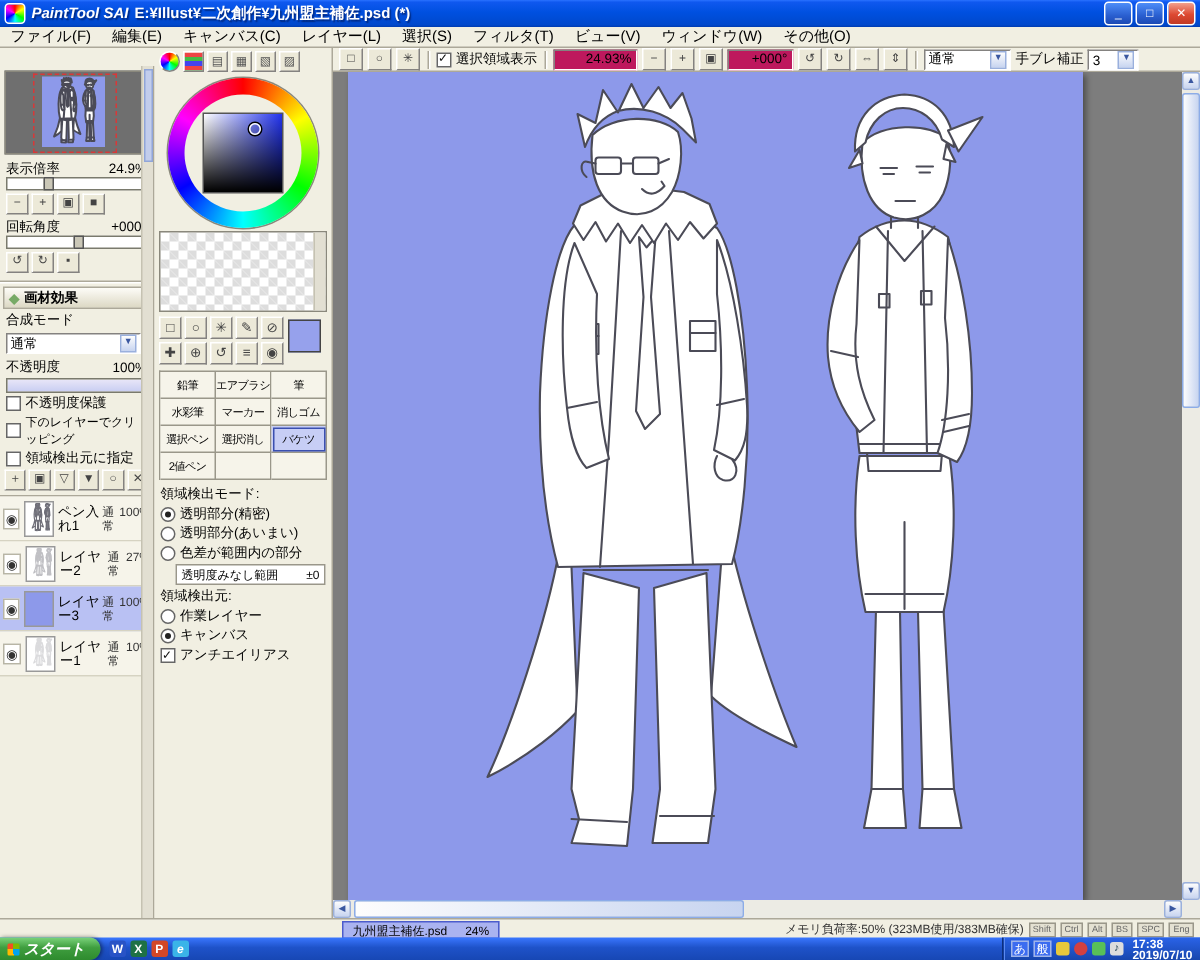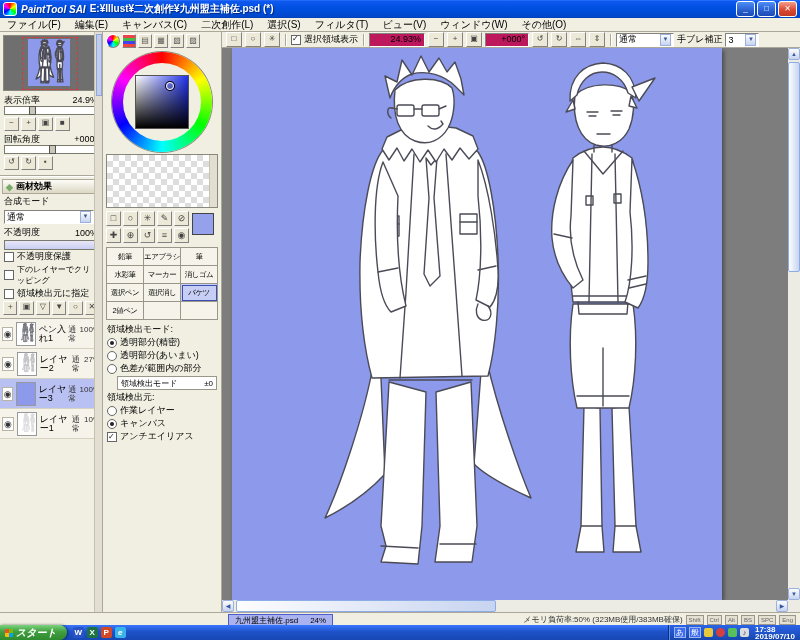--- a/index.html
+++ b/index.html
@@ -16,21 +16,21 @@
   .winbtns{display:flex;gap:2px;}
   .wb{width:17px;height:14px;border-radius:3px;border:1px solid #fff;display:flex;align-items:center;justify-content:center;
       color:#fff;font-size:8px;line-height:8px;background:linear-gradient(#4d8df8,#2a5fd0 60%,#1c4ab4);}
   .wb.close{background:linear-gradient(#f2a08c,#dd4932 55%,#c13a24);}
 
   
   .menubar{left:0;top:18px;width:800px;height:14px;display:flex;align-items:center;background:#f1efe2;border-bottom:1px solid #aca899;box-sizing:border-box;}
   .mitem{padding:0 7px;font-size:10px;line-height:13px;cursor:default;}
 
   
-  .leftcol{left:0;top:32px;width:103px;height:580px;background:#f1efe2;border-right:1px solid #aca899;box-sizing:border-box;}
+  .leftcol{left:0;top:44px;width:103px;height:580px;background:#f1efe2;border-right:1px solid #aca899;box-sizing:border-box;}
   .midcol{left:103px;top:32px;width:119px;height:580px;background:#f1efe2;border-right:1px solid #aca899;box-sizing:border-box;}
   .lscroll{position:absolute;right:0;top:0;width:7px;height:100%;background:#e2dfd2;border-left:1px solid #c5c2b2;}
   .lscroll i{position:absolute;left:1px;top:2px;width:4px;height:60px;background:#c2cdec;border:1px solid #90a5d8;}
 
   .navbox{margin:3px;height:54px;background:#6f6f6f;border:1px solid #8a887c;position:relative;}
   .navcanvas{position:absolute;left:24px;top:3px;width:42px;height:47px;background:#8d99ea;}
   .navview{position:absolute;left:18px;top:1px;width:54px;height:51px;border:1px dashed #d83838;}
   .plabelrow{display:flex;justify-content:space-between;padding:0 4px;font-size:9px;line-height:12px;}
   .sl{height:7px;background:#fff;border:1px solid #7a7a6d;position:relative;margin:0 4px;}
   .sl i{position:absolute;top:-1px;width:5px;height:7px;background:#cac7b7;border:1px solid #555;}
@@ -193,21 +193,21 @@
       <div class="wb">_</div>
       <div class="wb">□</div>
       <div class="wb close">✕</div>
     </div>
   </div>
 
   <div class="abs menubar">
     <span class="mitem">ファイル(F)</span>
     <span class="mitem">編集(E)</span>
     <span class="mitem">キャンバス(C)</span>
-    <span class="mitem">二次創作(L)</span>
+    <span class="mitem">レイヤー(L)</span>
     <span class="mitem">選択(S)</span>
     <span class="mitem">フィルタ(T)</span>
     <span class="mitem">ビュー(V)</span>
     <span class="mitem">ウィンドウ(W)</span>
     <span class="mitem">その他(O)</span>
   </div>
 
   <div class="abs leftcol">
     <div class="navbox">
       <div class="navcanvas">
@@ -398,21 +398,21 @@
       </div>
     <div class="cbrow">
         <span class="radio"></span>
       <span>透明部分(あいまい)</span>
       </div>
     <div class="cbrow">
         <span class="radio"></span>
       <span>色差が範囲内の部分</span>
       </div>
     <div class="tolbox">
-      <span>領域検出モード</span>
+      <span>透明度みなし範囲</span>
       <span>±0</span>
     </div>
     <div class="opt">領域検出元:</div>
     <div class="cbrow">
         <span class="radio"></span>
       <span>作業レイヤー</span>
       </div>
     <div class="cbrow">
         <span class="radio on"></span>
       <span>キャンバス</span>

